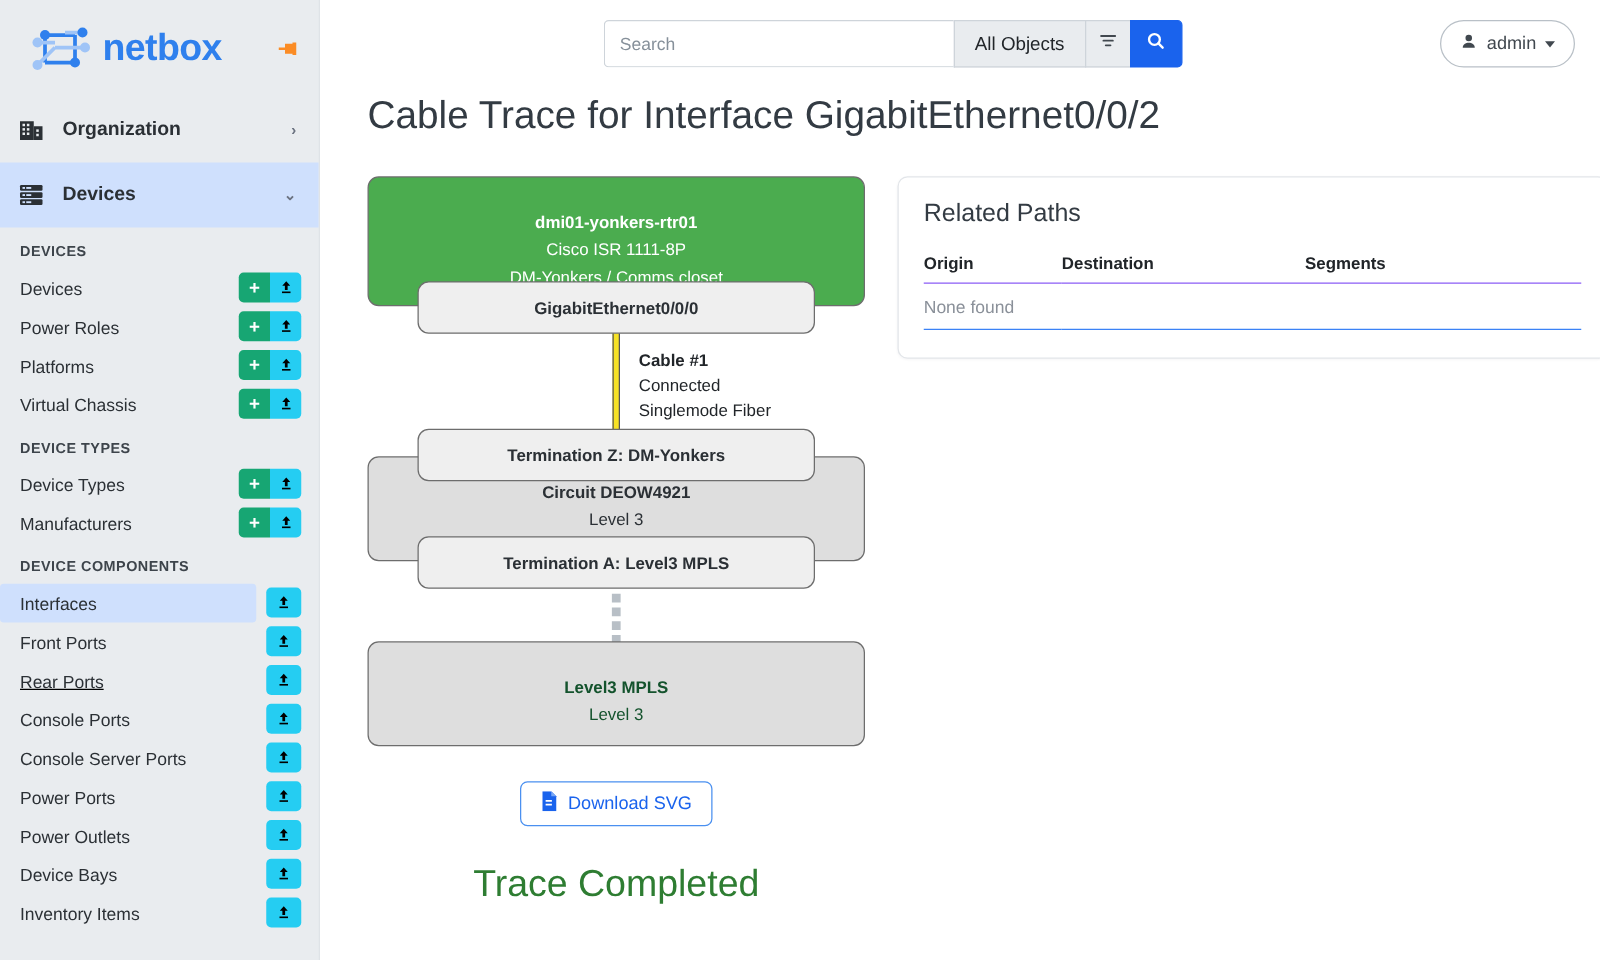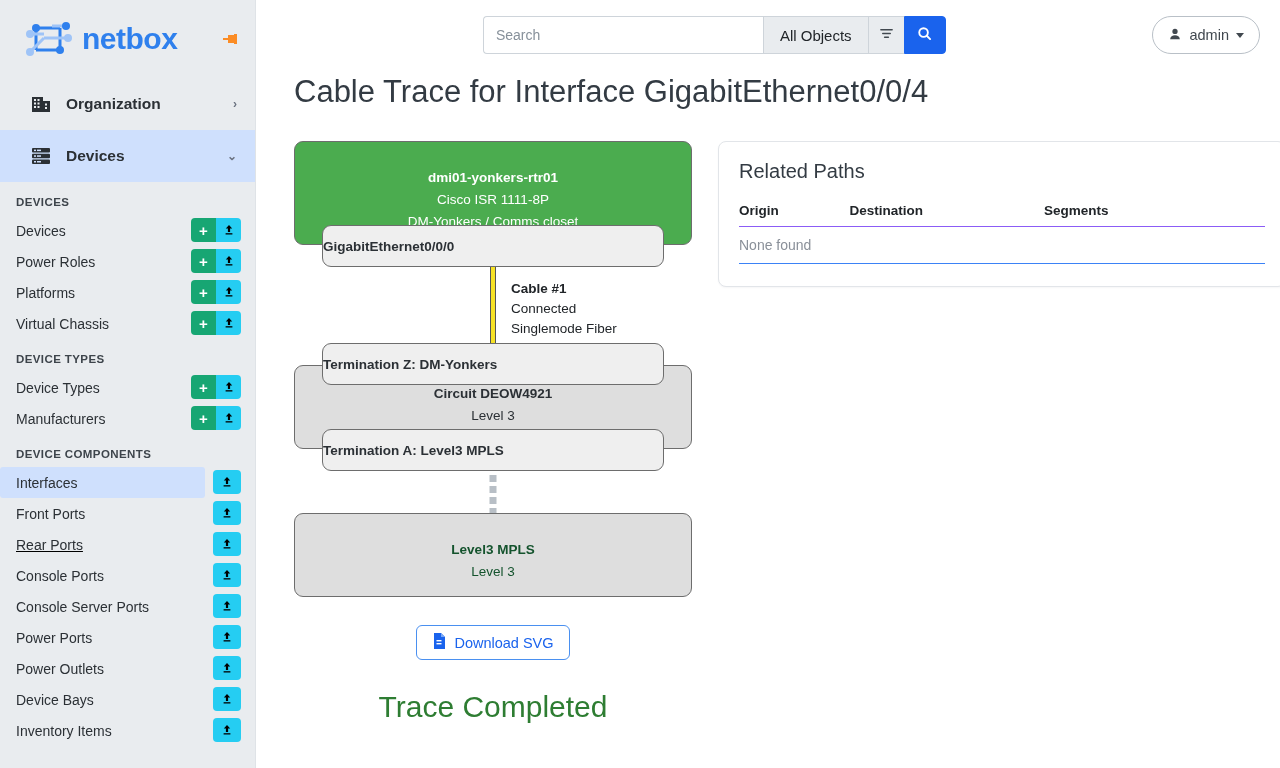--- a/index.html
+++ b/index.html
@@ -22,21 +22,21 @@
   }
   .logo-mark { width: 52px; height: 46px; flex: 0 0 52px; }
   .logo-word {
     font-size: 30px; font-weight: 700; color: #2f80ed;
     letter-spacing: -0.5px; line-height: 1;
   }
   .pin-icon { margin-left: auto; width: 20px; height: 20px; }
 
   .nav-group {
     display: flex; align-items: center; gap: 14px;
-    height: 52px; padding: 0 18px 0 30px; cursor: pointer;
+    height: 52px; padding: 0 18px 0 14px; cursor: pointer;
     color: #2b3035; font-size: 15.5px; font-weight: 700;
   }
   .nav-group.active { background: #cfe0fd; }
   .nav-group .gicon { width: 22px; height: 22px; flex: 0 0 22px; }
   .nav-group .chev { margin-left: auto; color: #6b7280; font-size: 12px; }
 
   .sub-head {
     font-size: 11.5px; font-weight: 700; letter-spacing: .4px;
     color: #3d444b; padding: 14px 0 7px 16px; text-transform: uppercase;
   }
@@ -110,23 +110,23 @@
   }
   .tnode .n1 { font-weight: 700; font-size: 13.5px; }
   .tnode .n2 { font-size: 13.5px; margin-top: 7px; }
   .tnode .n3 { font-size: 13.5px; margin-top: 7px; }
 
   .node-device {
     background: #4bac4f; color: #ffffff; height: 104px;
     padding-top: 28px; width: 398px;
   }
   .node-term {
-    background: #efefef; color: #2b3035; width: 342px; height: 42px;
+    background: #efefef; color: #2b3035; width: 318px; height: 42px;
     margin: -20px auto 0 auto; display: flex; align-items: center;
-    font-weight: 700; font-size: 13.5px; z-index: 2;
+    justify-content: center; font-weight: 700; font-size: 13.5px; z-index: 2;
   }
   .cable-seg { position: relative; height: 96px; }
   .cable-line {
     position: absolute; left: 50%; transform: translateX(-50%);
     top: -2px; width: 6px; height: 100%;
     background: #f7e225; border-left: 1px solid #555; border-right: 1px solid #555;
   }
   .cable-label {
     position: absolute; left: 50%; margin-left: 18px; top: 12px;
     text-align: left; font-size: 13.5px; color: #212529; line-height: 20px;
@@ -450,21 +450,21 @@
           <svg viewBox="0 0 16 16" width="14" height="14" fill="#41484f">
             <circle cx="8" cy="5" r="3"></circle>
               <path d="M2.5 14c0-3 2.6-4.6 5.5-4.6s5.5 1.6 5.5 4.6z"></path>
           </svg>
         </span>
         <span>admin</span>
         <span class="caret"></span>
       </div>
     </div>
 
-    <h1 class="page-title">Cable Trace for Interface GigabitEthernet0/0/4</h1>
+    <h1 class="page-title">Cable Trace for Interface GigabitEthernet0/0/2</h1>
 
     <div class="content">
 
       <div class="trace">
 
         <div class="tnode node-device">
           <div class="n1">dmi01-yonkers-rtr01</div>
           <div class="n2">Cisco ISR 1111-8P</div>
           <div class="n3">DM-Yonkers / Comms closet</div>
         </div>

